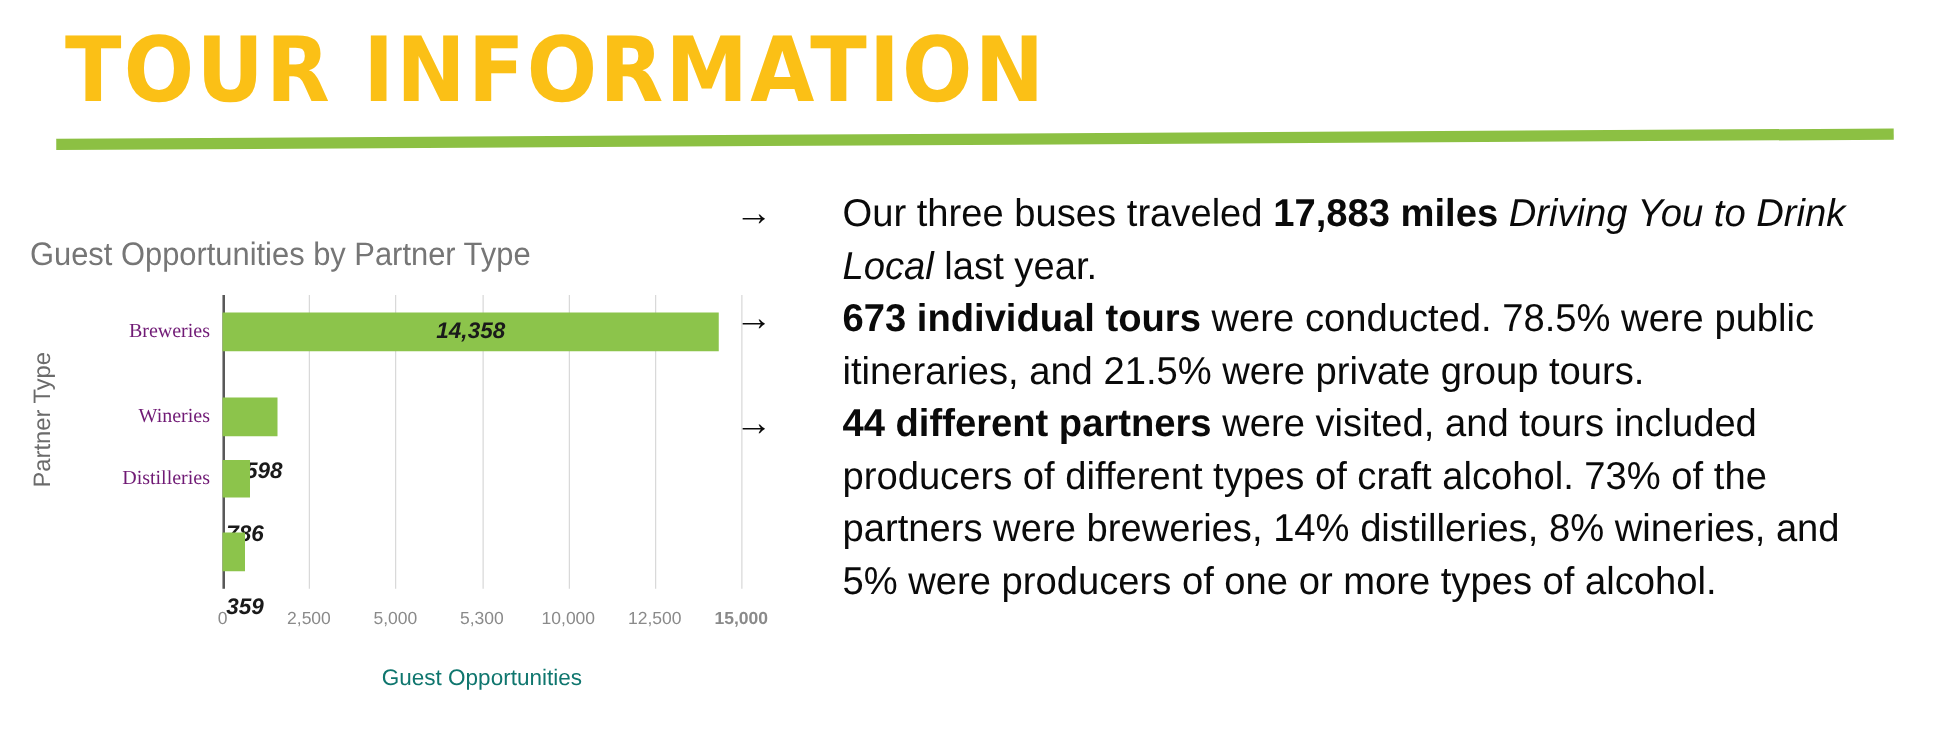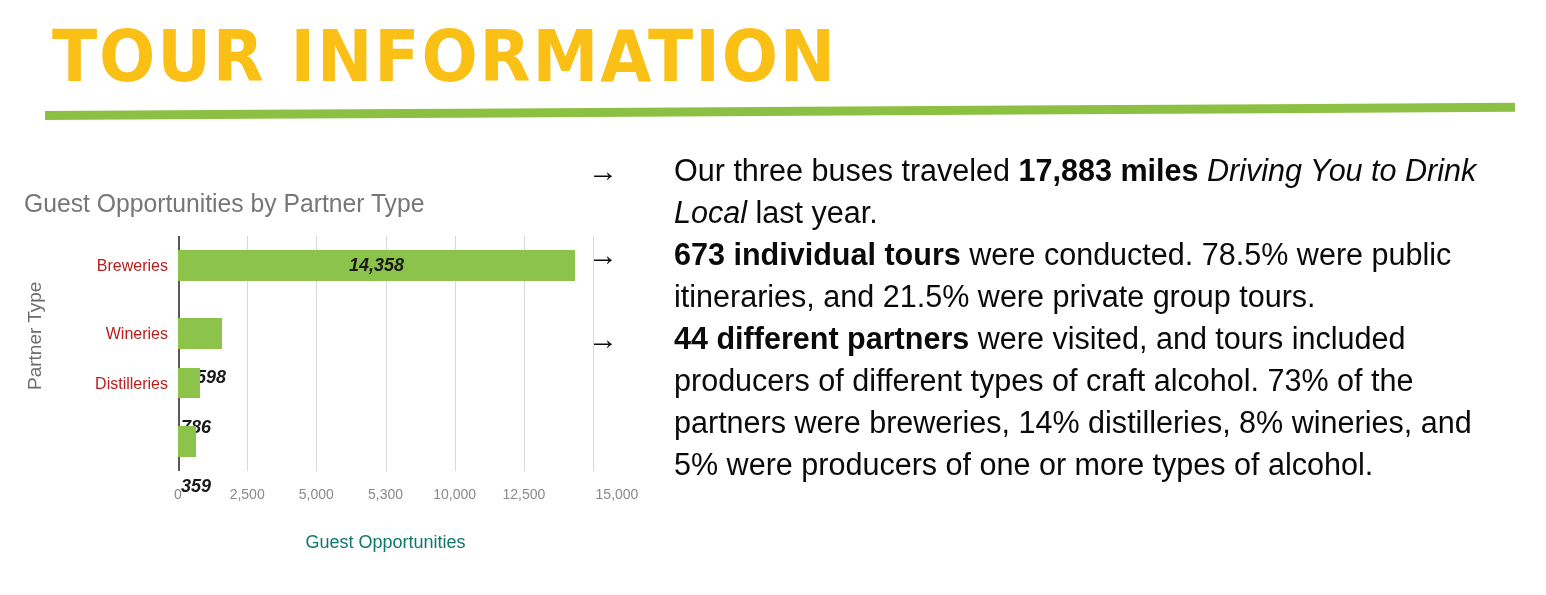--- a/index.html
+++ b/index.html
@@ -120,25 +120,26 @@
     margin-top: 44px;
   }
 
   .cat-label {
     position: absolute;
     right: 100%;
     margin-right: 10px;
     top: 50%;
     transform: translateY(-50%);
     font-size: 16px;
-    color: #b91c1c;
+    color: #701a75;
     text-align: right;
     line-height: 19px;
     white-space: pre-line;
     width: 160px;
+    font-family: Liberation Serif, serif;
   }
 
   #y-axis-title {
     position: absolute;
     left: 24px;
     top: 240px;
     font-size: 19px;
     color: #6b6b6b;
     transform: rotate(-90deg);
     transform-origin: left top;
@@ -242,21 +243,21 @@
       </div>
   </div>
 
   <div id="ticks">
       <div class="tick-label" style="left: 178px;">0</div>
       <div class="tick-label" style="left: 247.167px;">2,500</div>
       <div class="tick-label" style="left: 316.333px;">5,000</div>
       <div class="tick-label" style="left: 385.5px;">5,300</div>
       <div class="tick-label" style="left: 454.667px;">10,000</div>
       <div class="tick-label" style="left: 523.833px;">12,500</div>
-      <div class="tick-label" style="left: 617px;">15,000</div>
+      <div class="tick-label" style="left: 593px; font-weight: bold;">15,000</div>
     </div>
 
   <div id="x-axis-title">Guest Opportunities</div>
 </div>
 
 <div id="bullets">
     <div class="bullet">
       <div class="bullet-marker">→</div>
       <div class="bullet-text"><span>Our three buses traveled </span><b>17,883 miles</b><span> </span><i>Driving You to Drink Local</i><span> last year.</span></div>
     </div>

